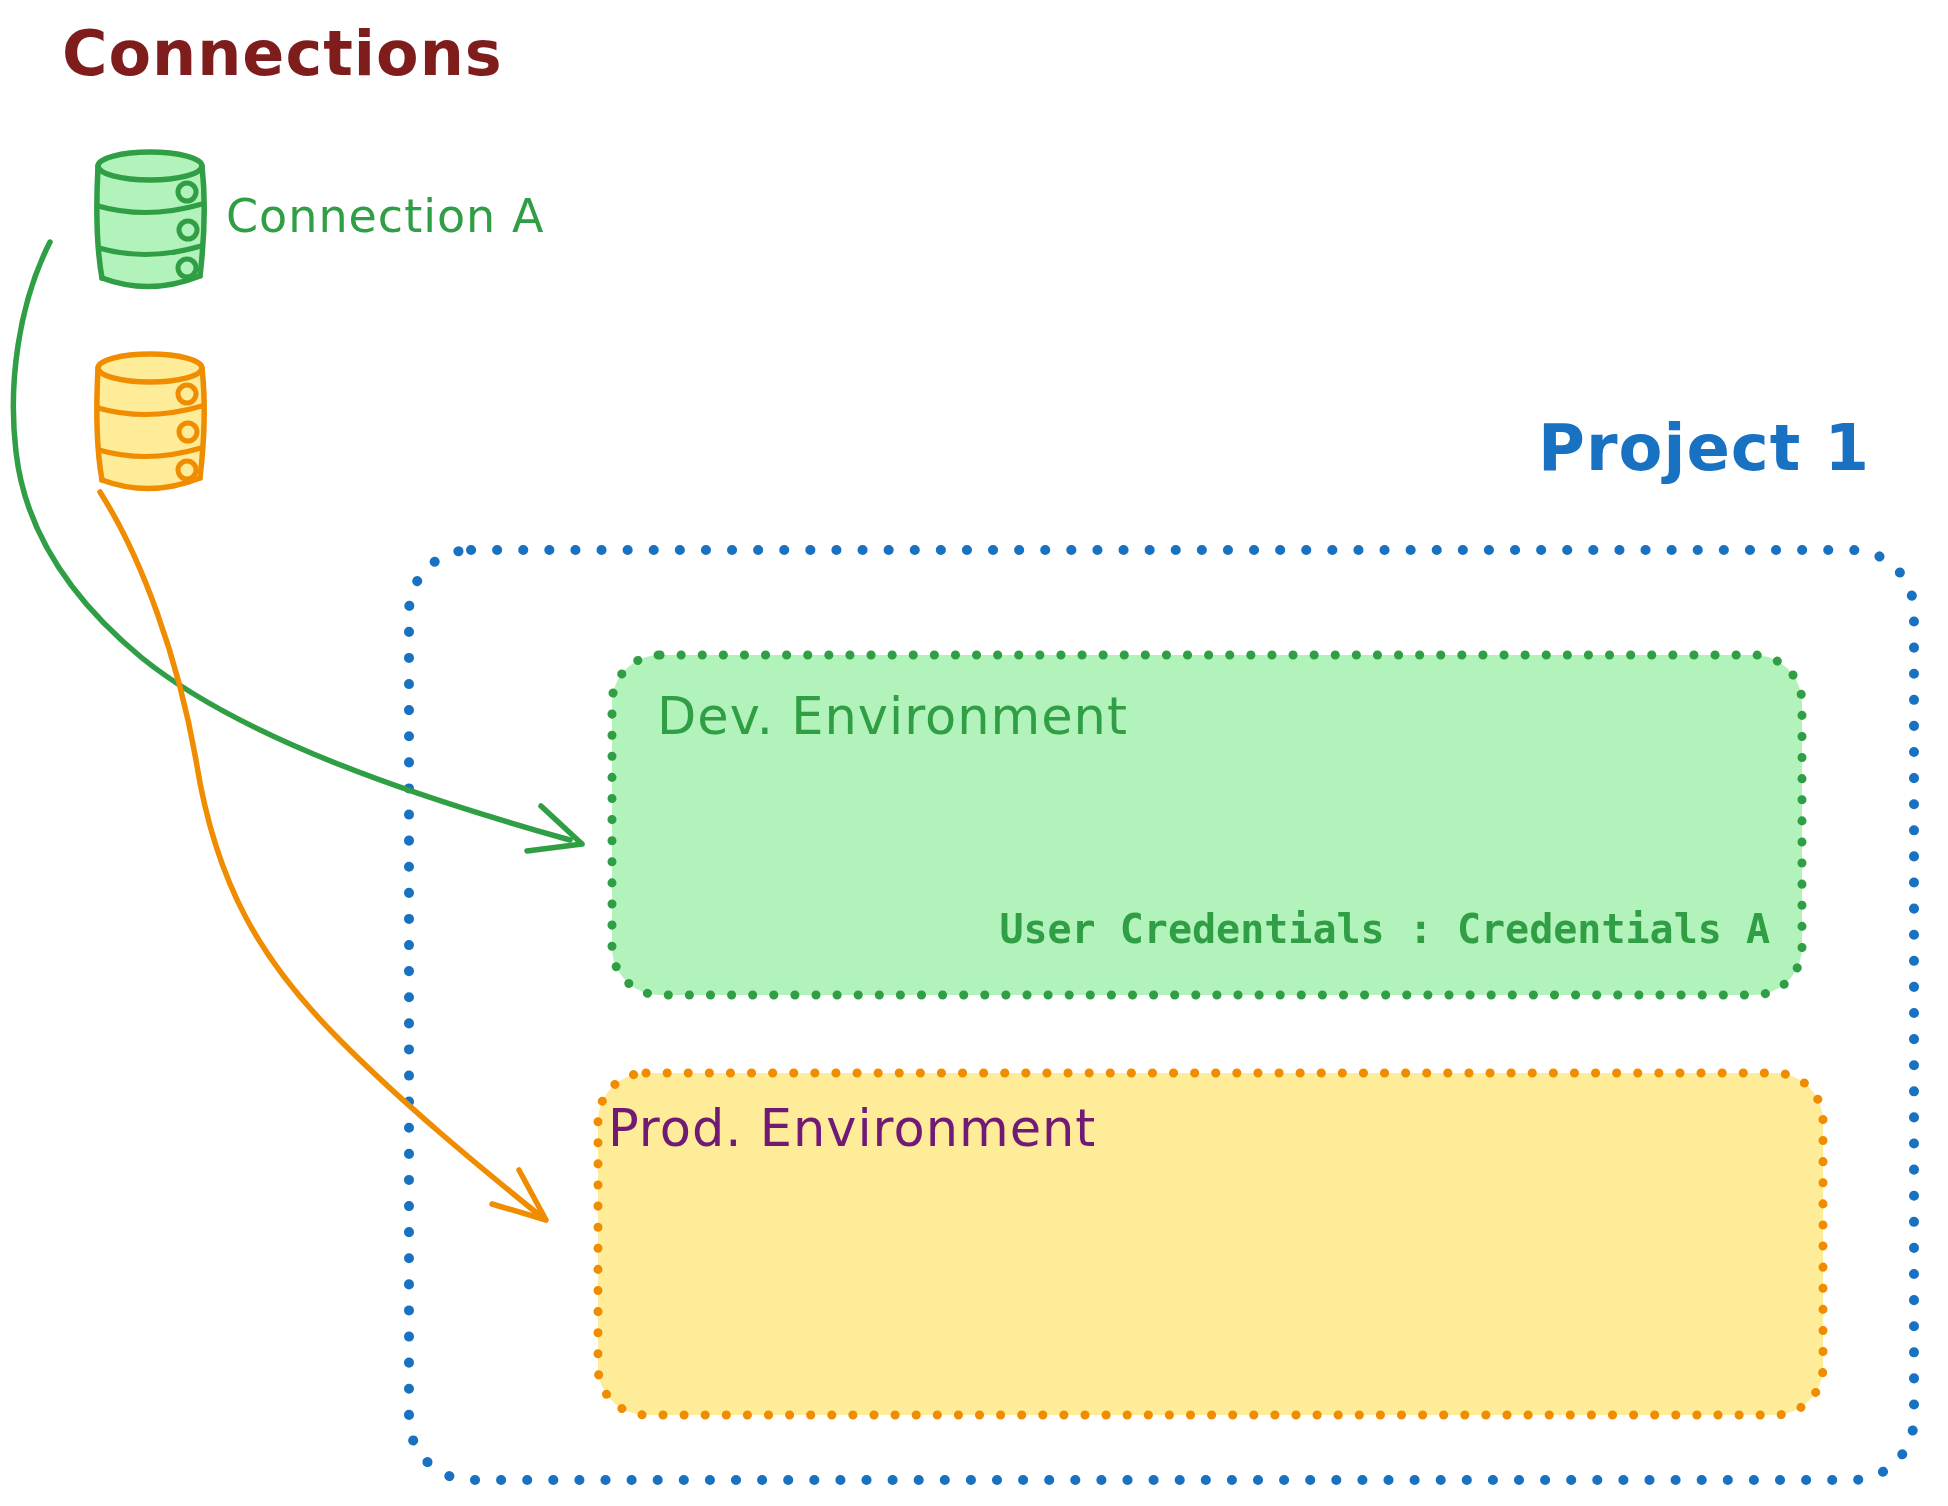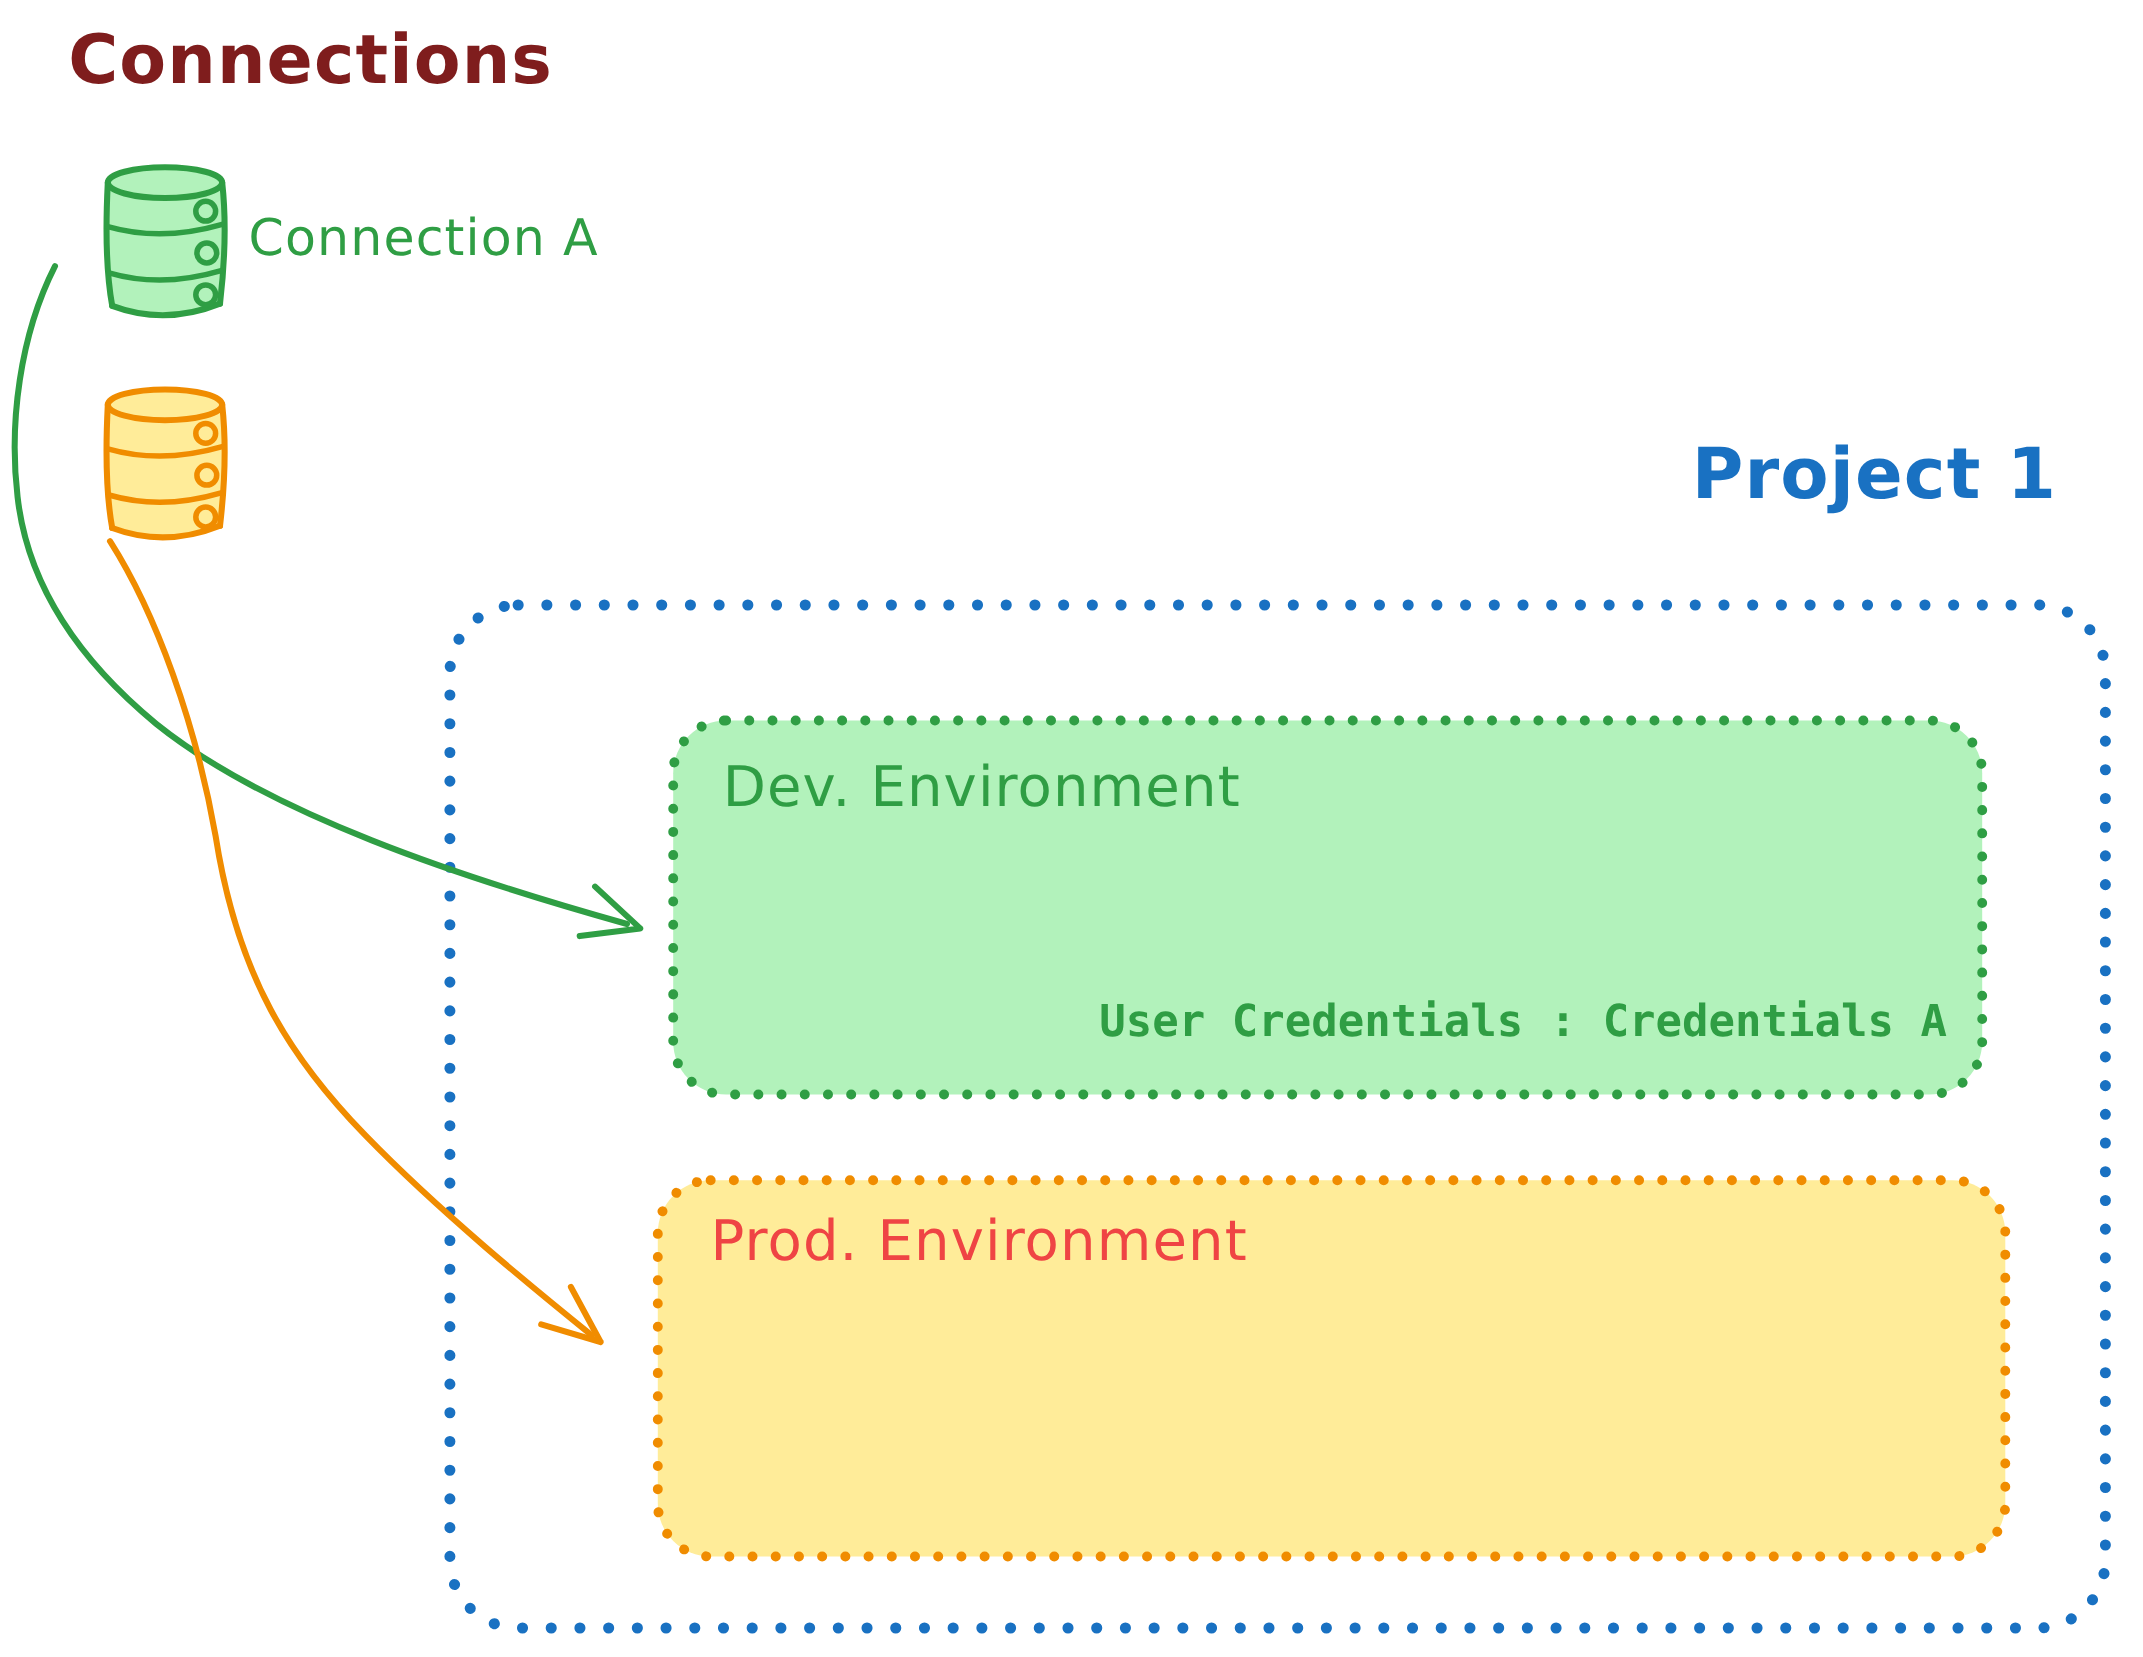--- a/index.html
+++ b/index.html
@@ -45,40 +45,40 @@
     top: 190px;
     color: #2f9e44;
   }
   .conn-b-label {
     left: 226px;
     top: 390px;
     color: #f08c00;
   }
   .project-label {
     left: 1538px;
-    top: 396px;
+    top: 412px;
     font-size: 64px;
     font-weight: 600;
     color: #1971c2;
     letter-spacing: 1px;
   }
   .env-title {
     font-size: 51px;
     font-weight: 400;
     letter-spacing: 1px;
   }
   .dev-title {
     left: 657px;
     top: 688px;
     color: #2f9e44;
   }
   .prod-title {
-    left: 646px;
+    left: 608px;
     top: 1100px;
-    color: #ef4444;
+    color: #701a75;
   }
   .cred-line {
     font-family: "DejaVu Sans Mono", "Liberation Mono", monospace;
     font-size: 40px;
     font-weight: 600;
     letter-spacing: 0;
   }
   .dev-cred {
     right: 178px;
     top: 906px;

